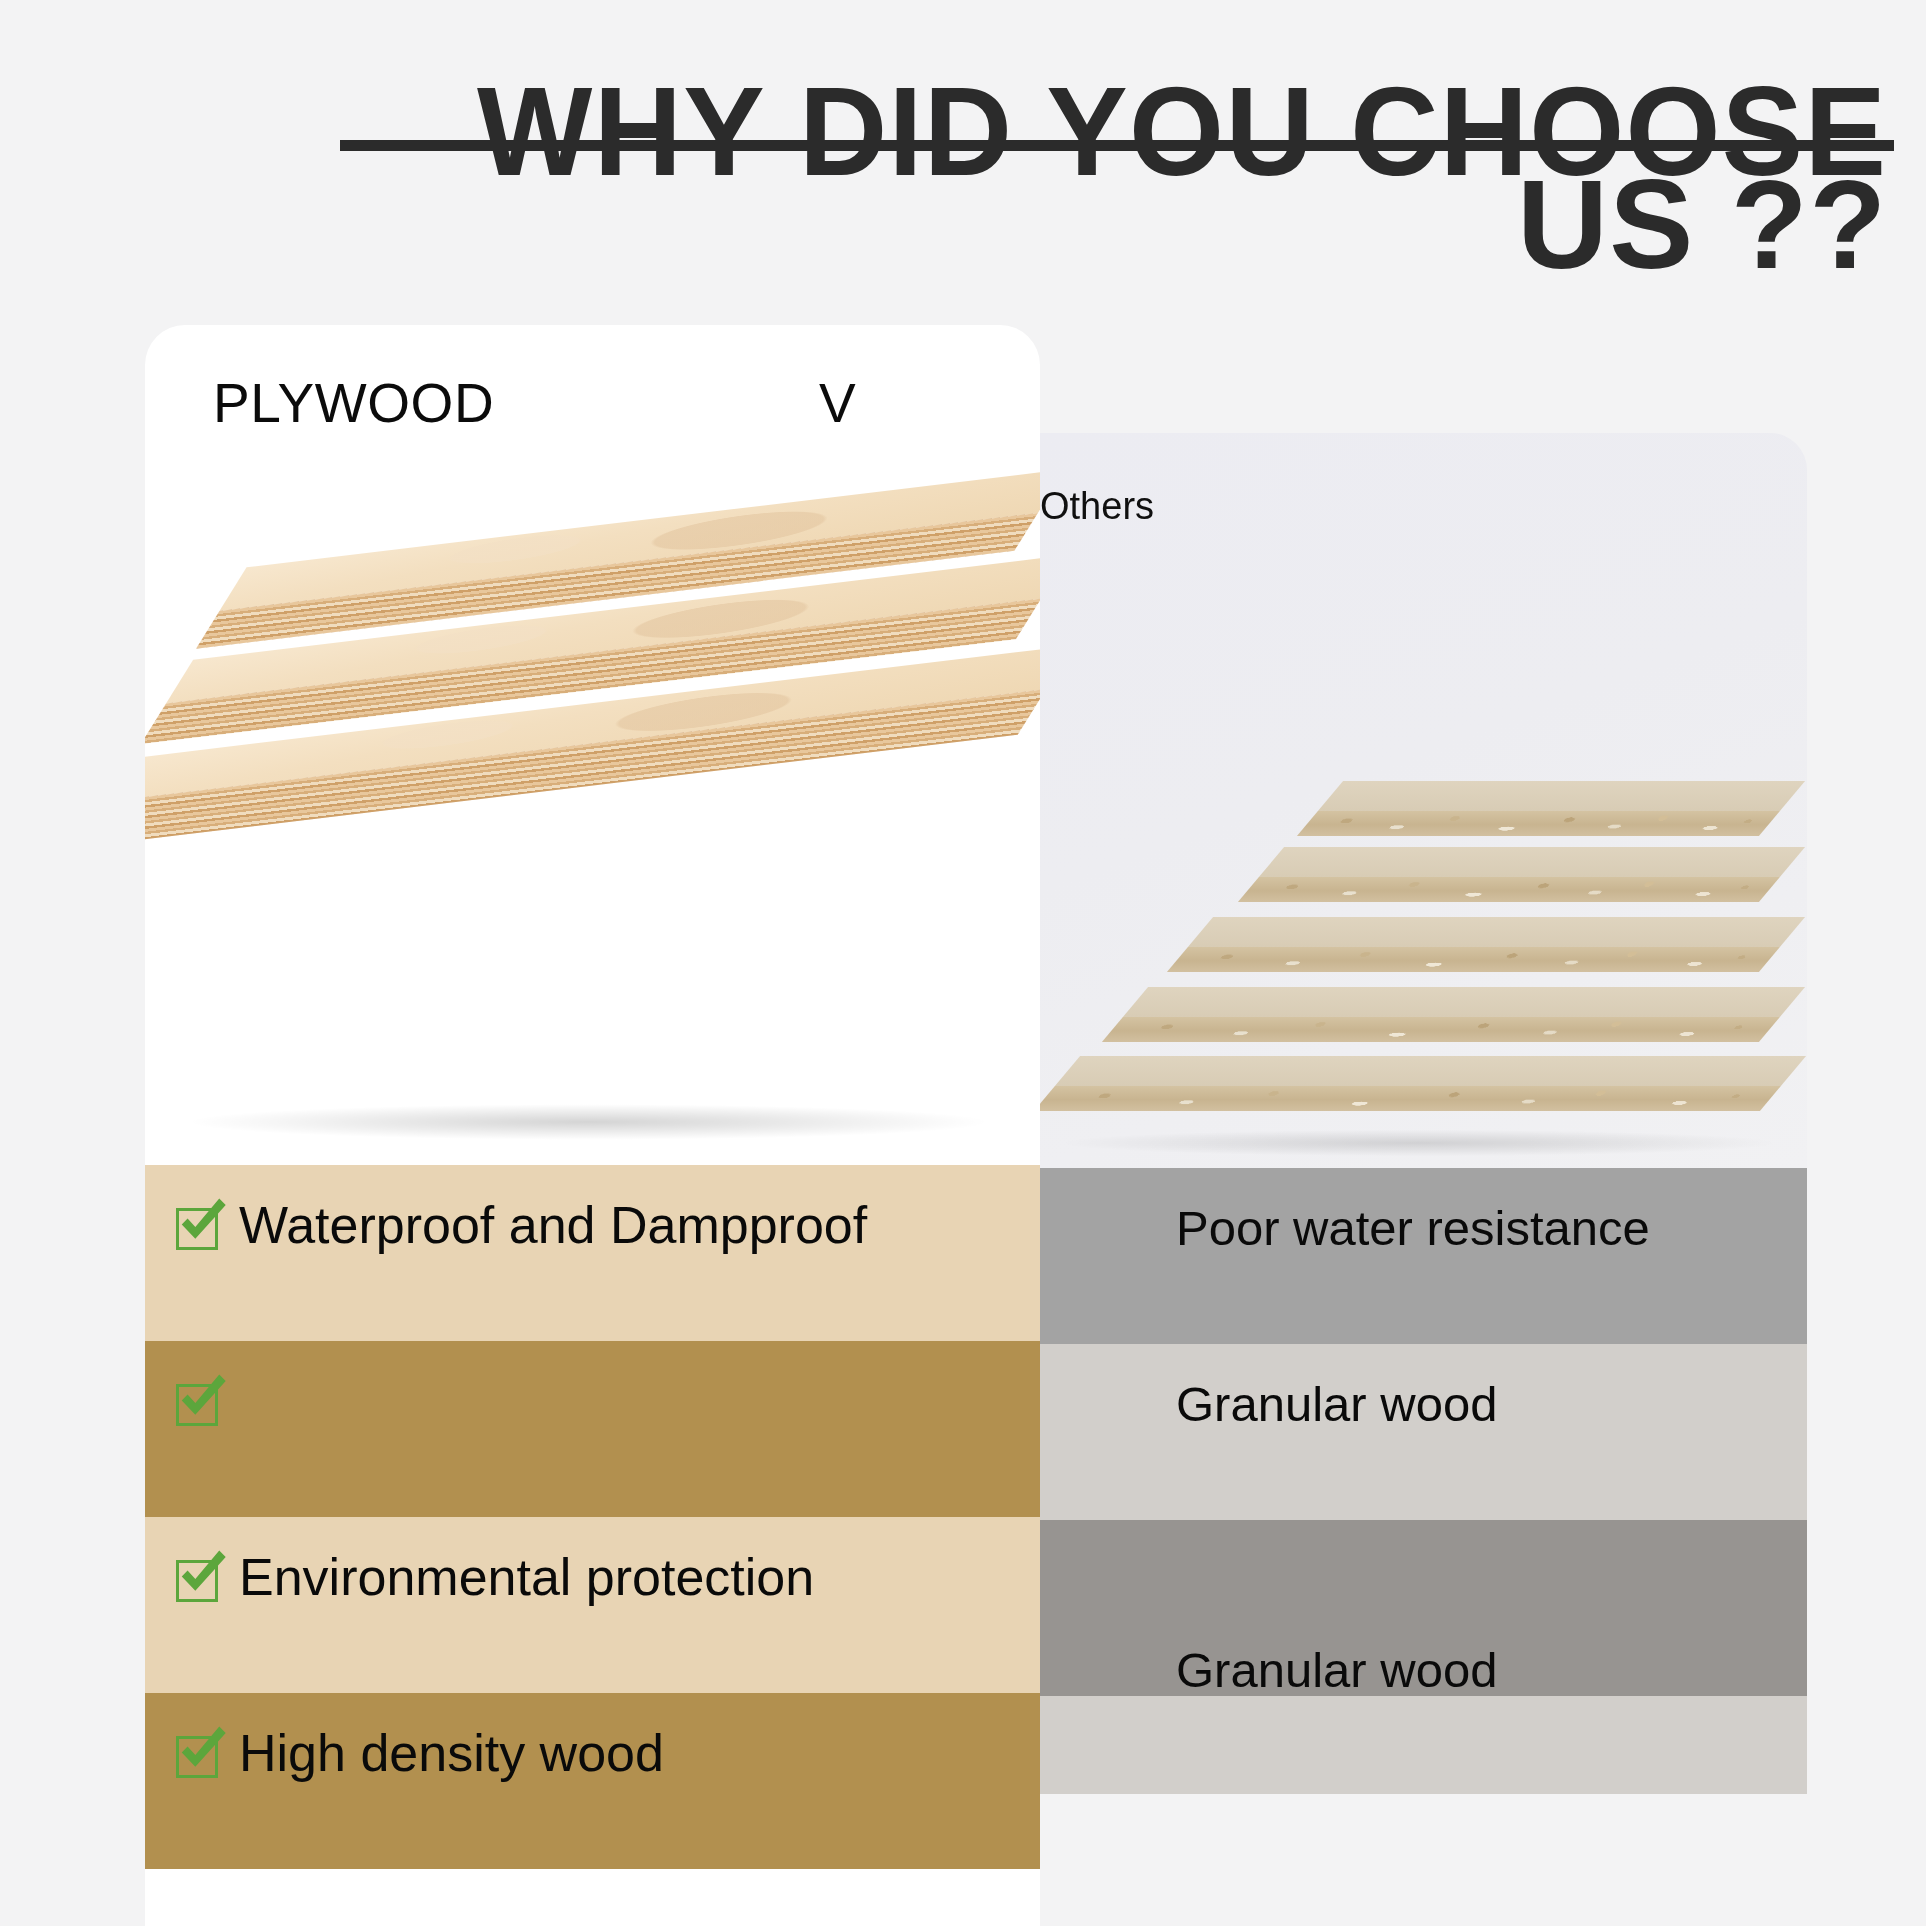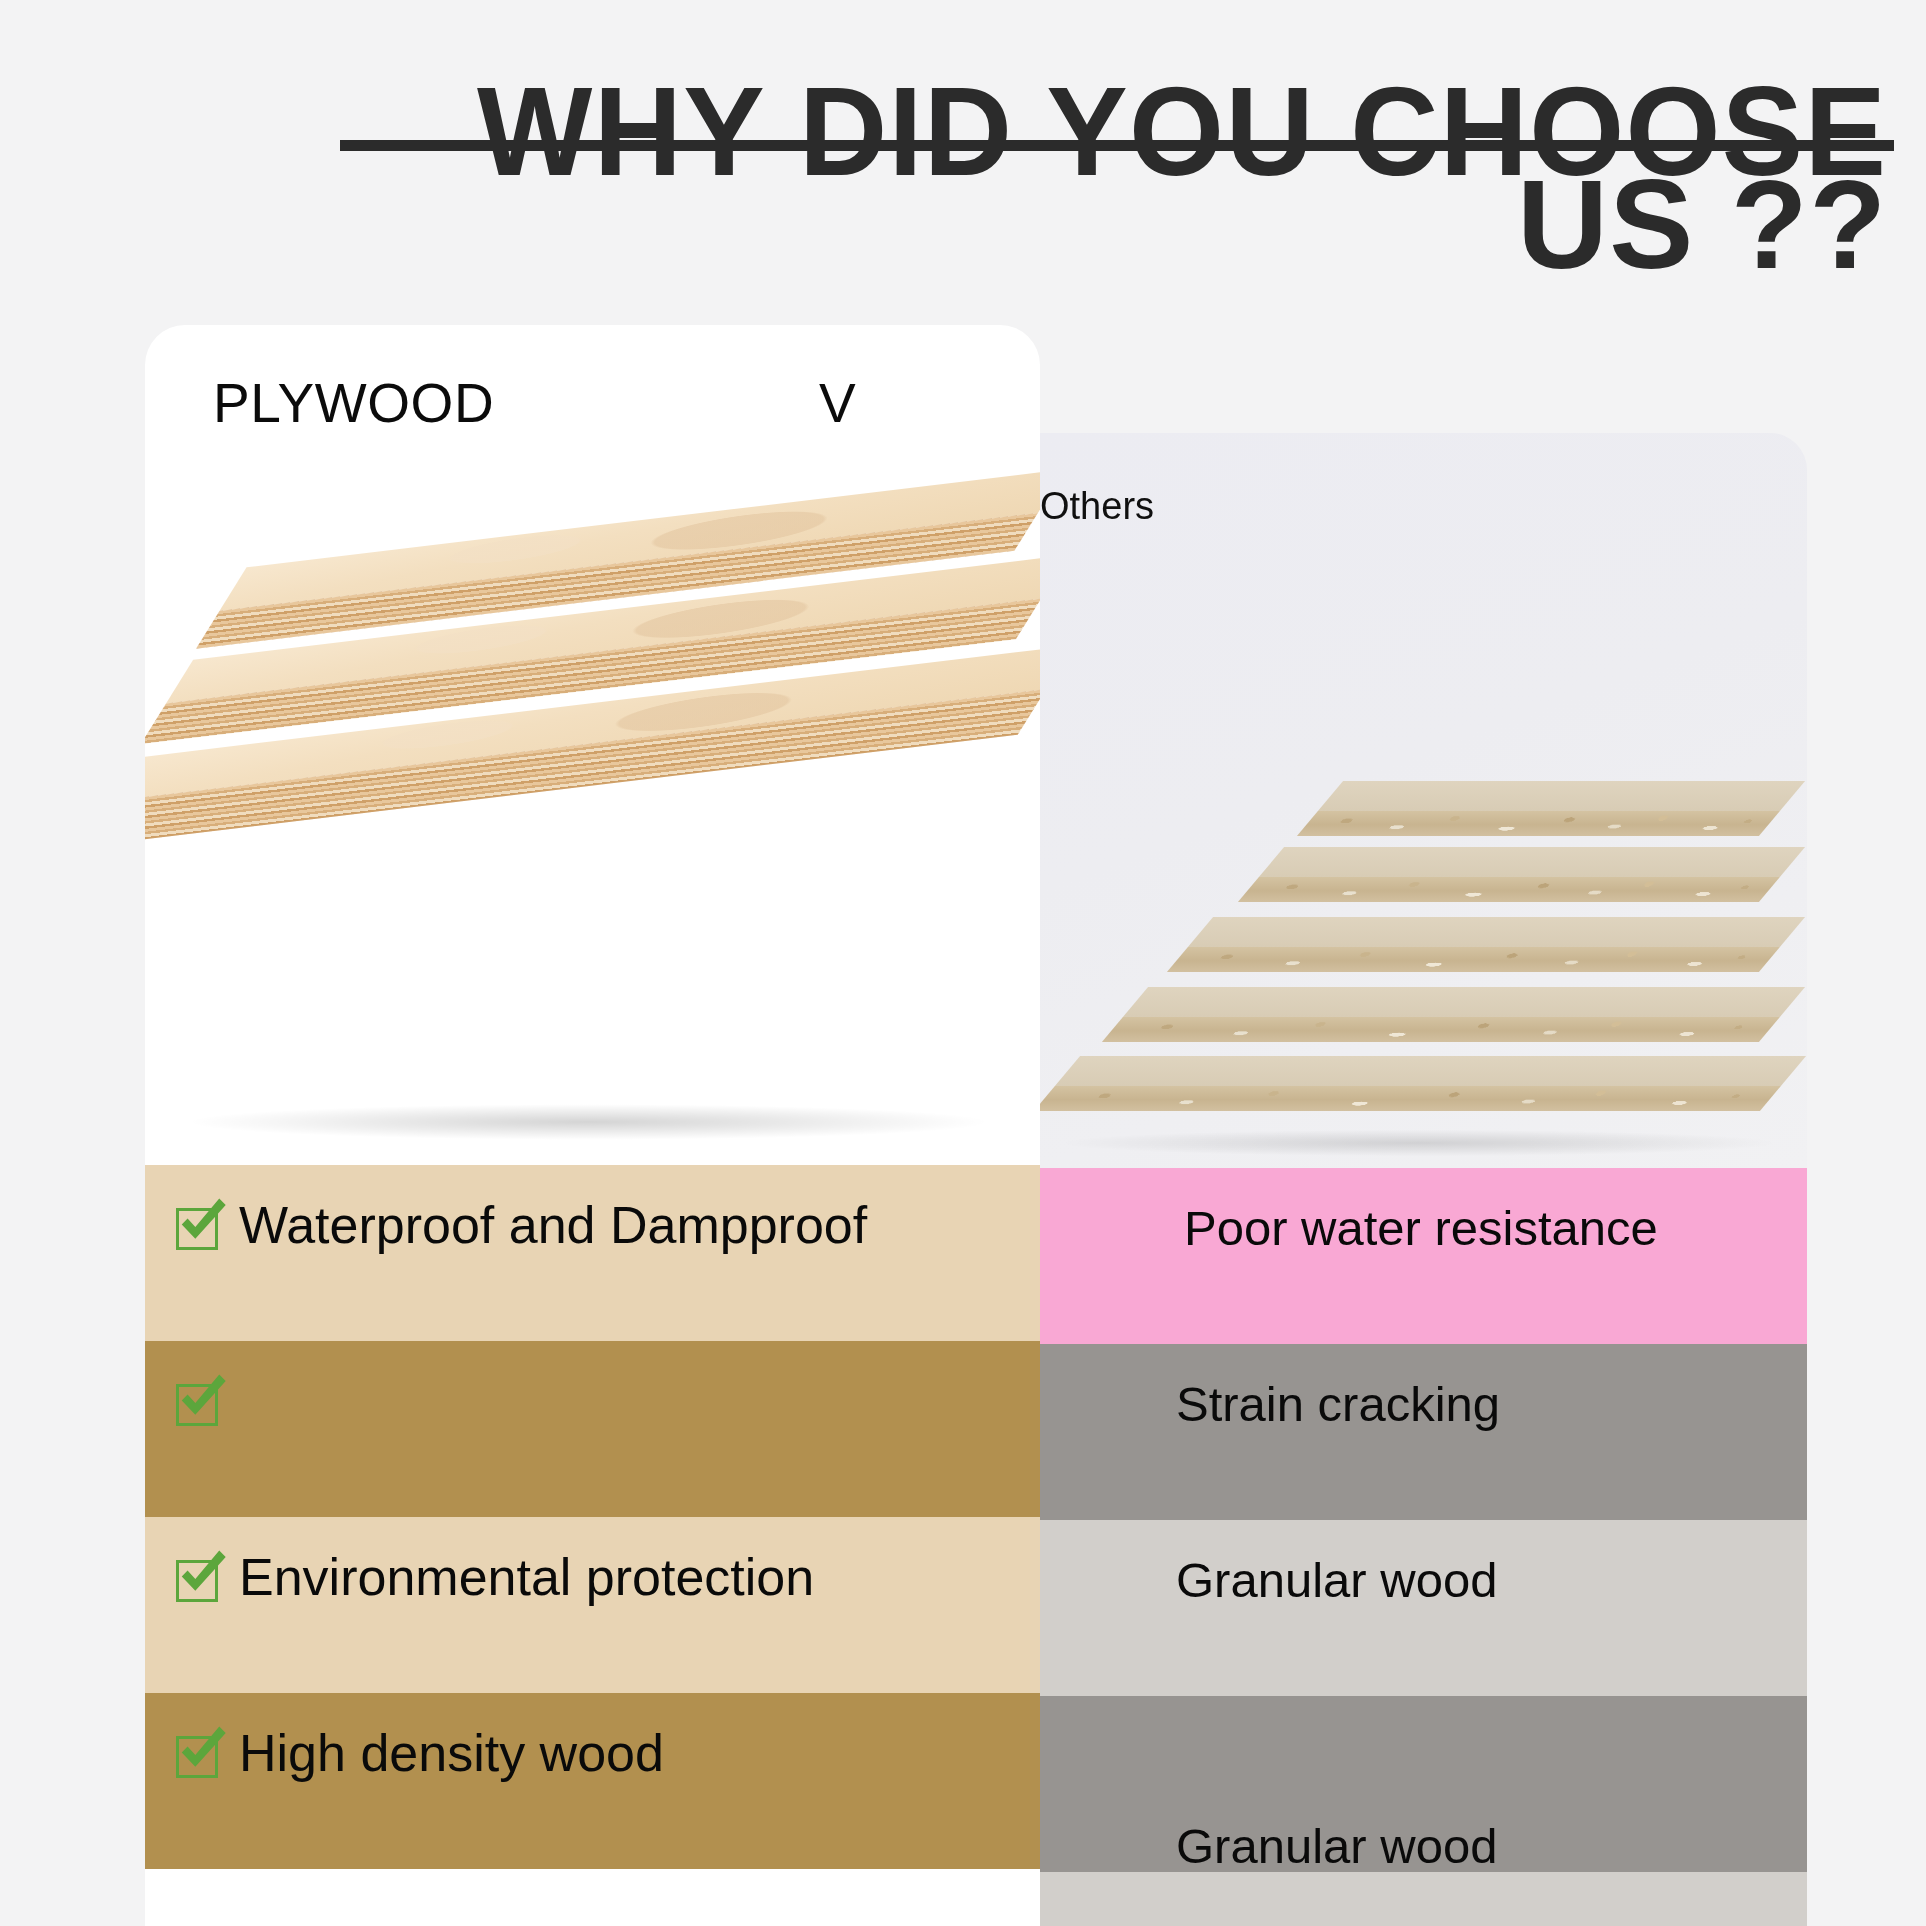--- a/index.html
+++ b/index.html
@@ -343,31 +343,26 @@
         </span>
         <span class="row-label">High density wood</span>
       </div>
     </div>
 
     <div class="row tail" style="background:#FFFFFF;"></div>
   </div>
 
   <div class="rows-right">
 
-    <div class="row" style="background:#f9a8d4;padding-left:8px;">
+    <div class="row" style="background:#a3a3a3;">
       <div class="row-right-inner">
         <span class="row-label-right">Poor water resistance</span>
       </div>
     </div>
 
-    <div class="row" style="background:#979491;">
-      <div class="row-right-inner">
-        <span class="row-label-right">Strain cracking</span>
-      </div>
-    </div>
 
     <div class="row" style="background:#D2CFCB;">
       <div class="row-right-inner">
         <span class="row-label-right">Granular wood</span>
       </div>
     </div>
 
     <div class="row" style="background:#979491;align-items:flex-end;">
       <div class="row-right-inner">
         <span class="row-label-right">Granular wood</span>

